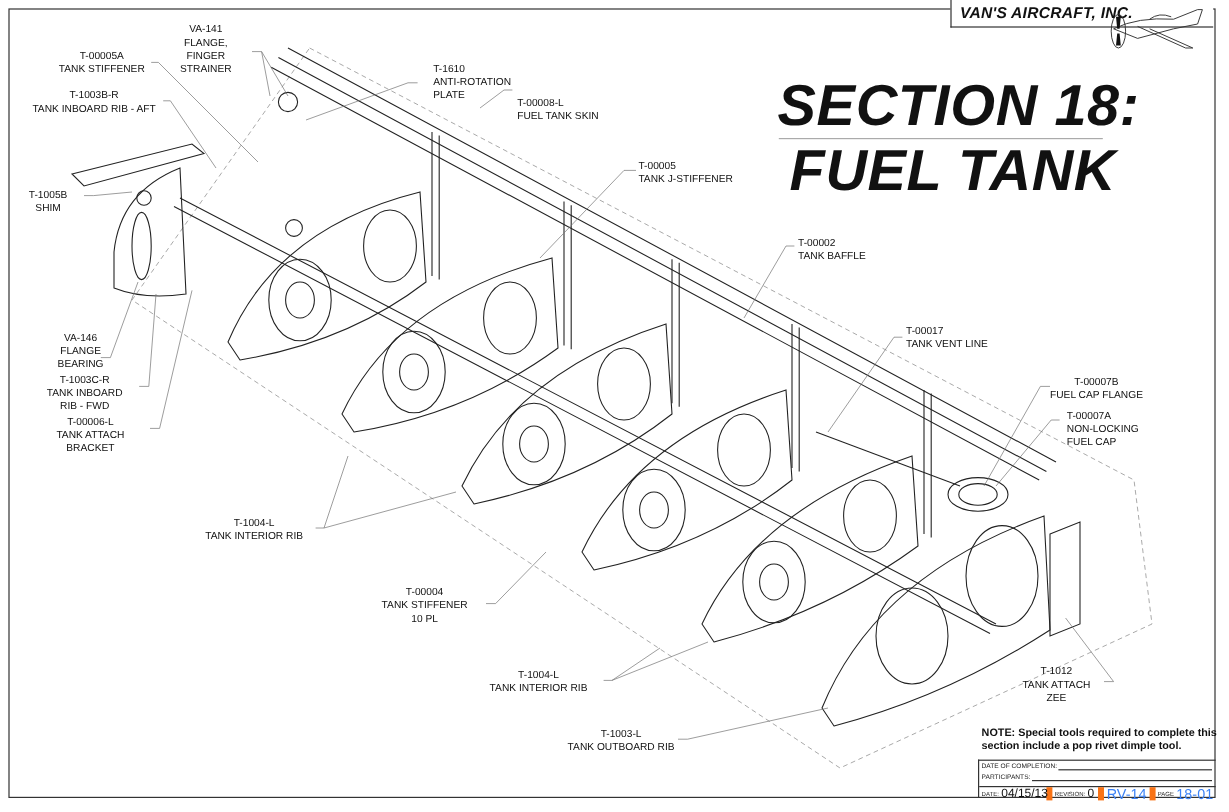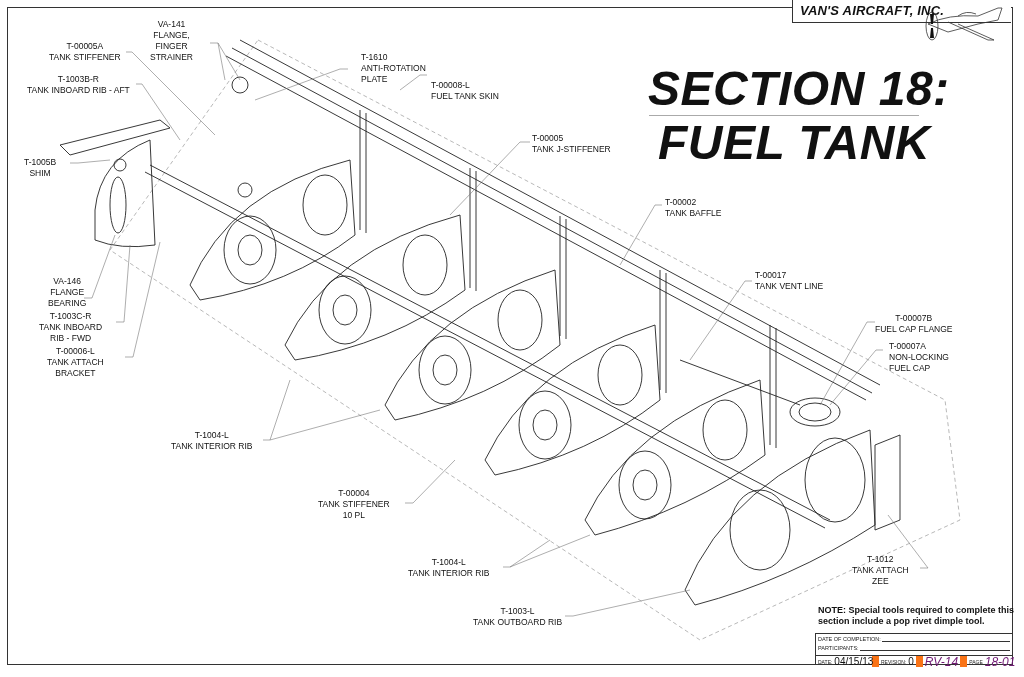--- a/index.html
+++ b/index.html
@@ -14,25 +14,25 @@
     .title-l2 { position:absolute; left:13px; top:54px; white-space:nowrap; }
     .title-rule { position:absolute; left:4px; top:51px; width:270px; border-top:1px solid #aaa; }
     .callout { position:absolute; font-size:8.5px; line-height:11px; white-space:pre; color:#111; }
     .r { text-align:center; }
     .drawing { position:absolute; left:0; top:0; width:1024px; height:677px; }
     .note { position:absolute; left:818px; top:605px; font-size:9px; font-weight:bold; line-height:11px; width:200px; }
     .tblock { position:absolute; left:815px; top:633px; width:198px; height:32px; border-top:1px solid #333; border-left:1px solid #333; box-sizing:border-box; font-size:5.5px; color:#222; }
     .tb-row { position:absolute; left:2px; white-space:nowrap; }
     .tb-line { display:inline-block; border-bottom:0.8px solid #333; width:130px; vertical-align:bottom; }
     .tb-bottom { position:absolute; left:0; top:21px; width:197px; height:11px; border-top:1px solid #333; display:flex; }
-    .tb-cell { border-right:7px solid #f97316; display:flex; align-items:center; padding:0 2px; white-space:nowrap; }
+    .tb-cell { border-right:5px solid #f97316; display:flex; align-items:center; padding:0 2px; white-space:nowrap; }
     .tb-cell:last-child { border-right:none;text-align:right; }
     .tb-small { font-size:5px; margin-right:2px; }
     .tb-big { font-size:10px; color:#111; }
-    .tb-big2 { font-size:12px; color:#701a75;font-style:italic; }
+    .tb-big2 { font-size:12px; color:#3b82f6; }
   </style>
 </head>
 <body>
 
 <div class="frame"></div>
 
 <svg class="drawing" viewBox="0 0 1024 677" xmlns="http://www.w3.org/2000/svg">
   <g fill="none" stroke="#222" stroke-width="0.9">
 
     <path d="M258 40 L945 400 L960 520 L700 640 L110 250 Z" stroke="#999" stroke-dasharray="4 3" stroke-width="0.7"></path>

